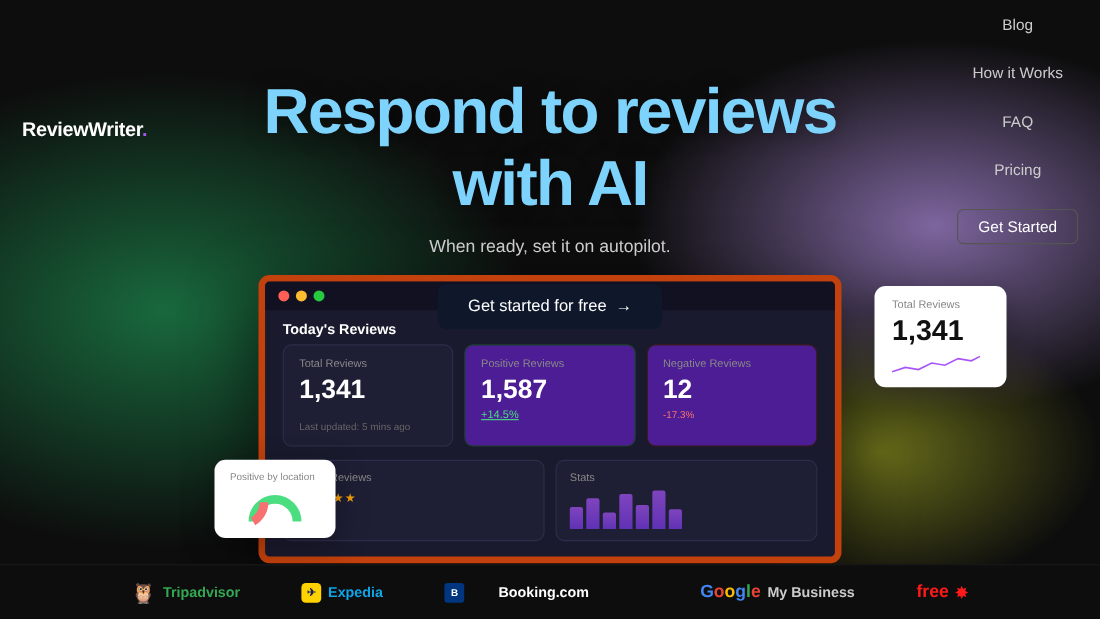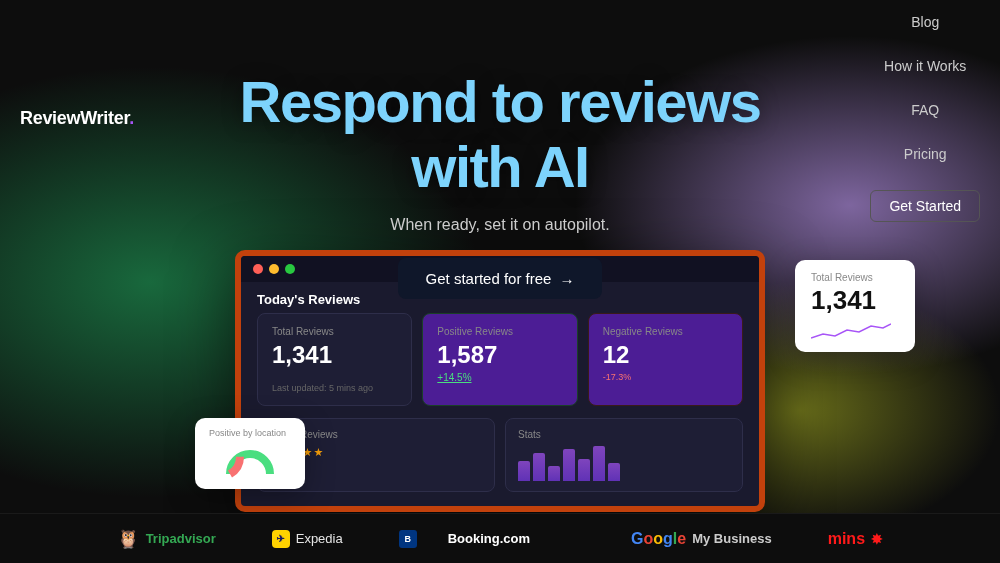--- a/index.html
+++ b/index.html
@@ -246,32 +246,32 @@
 
 <div class="partner-bar">
 
   <div class="partner-logo">
     <span style="font-size:18px;">🦉</span>
     <span style="color:#34a853; font-weight:700; font-size:13px;">Tripadvisor</span>
   </div>
 
   <div class="partner-logo">
     <span style="background:#ffd200; color:#1a1a5e; width:18px; height:18px; border-radius:4px; display:inline-flex; align-items:center; justify-content:center; font-size:10px; font-weight:900;">✈</span>
-    <span style="color:#e5e5e5; font-weight:400; font-size:13px;">Expedia</span>
+    <span style="color:#0ea5e9; font-weight:700; font-size:13px;">Expedia</span>
   </div>
 
   <div class="partner-logo">
     <span style="background:#003580; color:#fff; width:18px; height:18px; border-radius:3px; display:inline-flex; align-items:center; justify-content:center; font-size:9px; font-weight:900;">B</span>
     <span style="color:#fff; font-weight:600; font-size:13px;margin-left:25px;">Booking.com</span>
   </div>
 
   <div class="partner-logo">
     <span style="font-size:16px; font-weight:700;margin-left:45px;">
       <span style="color:#4285f4;">G</span><span style="color:#ea4335;">o</span><span style="color:#fbbc05;">o</span><span style="color:#4285f4;">g</span><span style="color:#34a853;">l</span><span style="color:#ea4335;">e</span>
     </span>
     <span style="color:#ccc; font-size:13px;">My Business</span>
   </div>
 
   <div class="partner-logo">
-    <span style="color:#ff1a1a; font-weight:900; font-size:16px;">mins</span>
+    <span style="color:#ff1a1a; font-weight:900; font-size:16px;">free</span>
     <span style="color:#ff1a1a; font-size:14px;">✸</span>
   </div>
 </div>
 
 </body></html>

